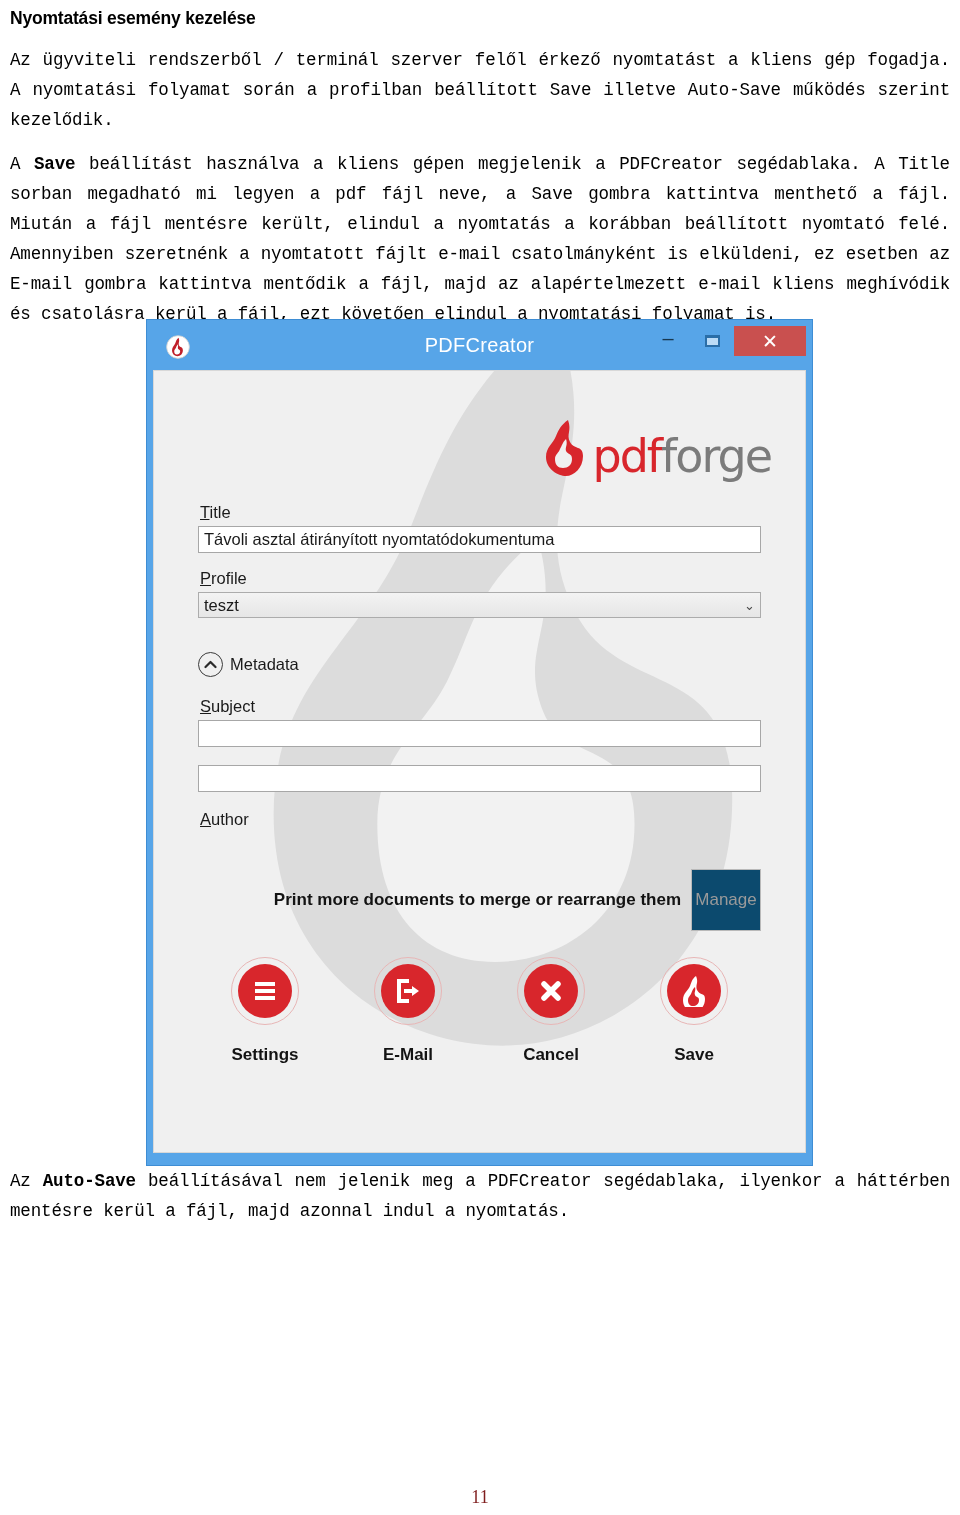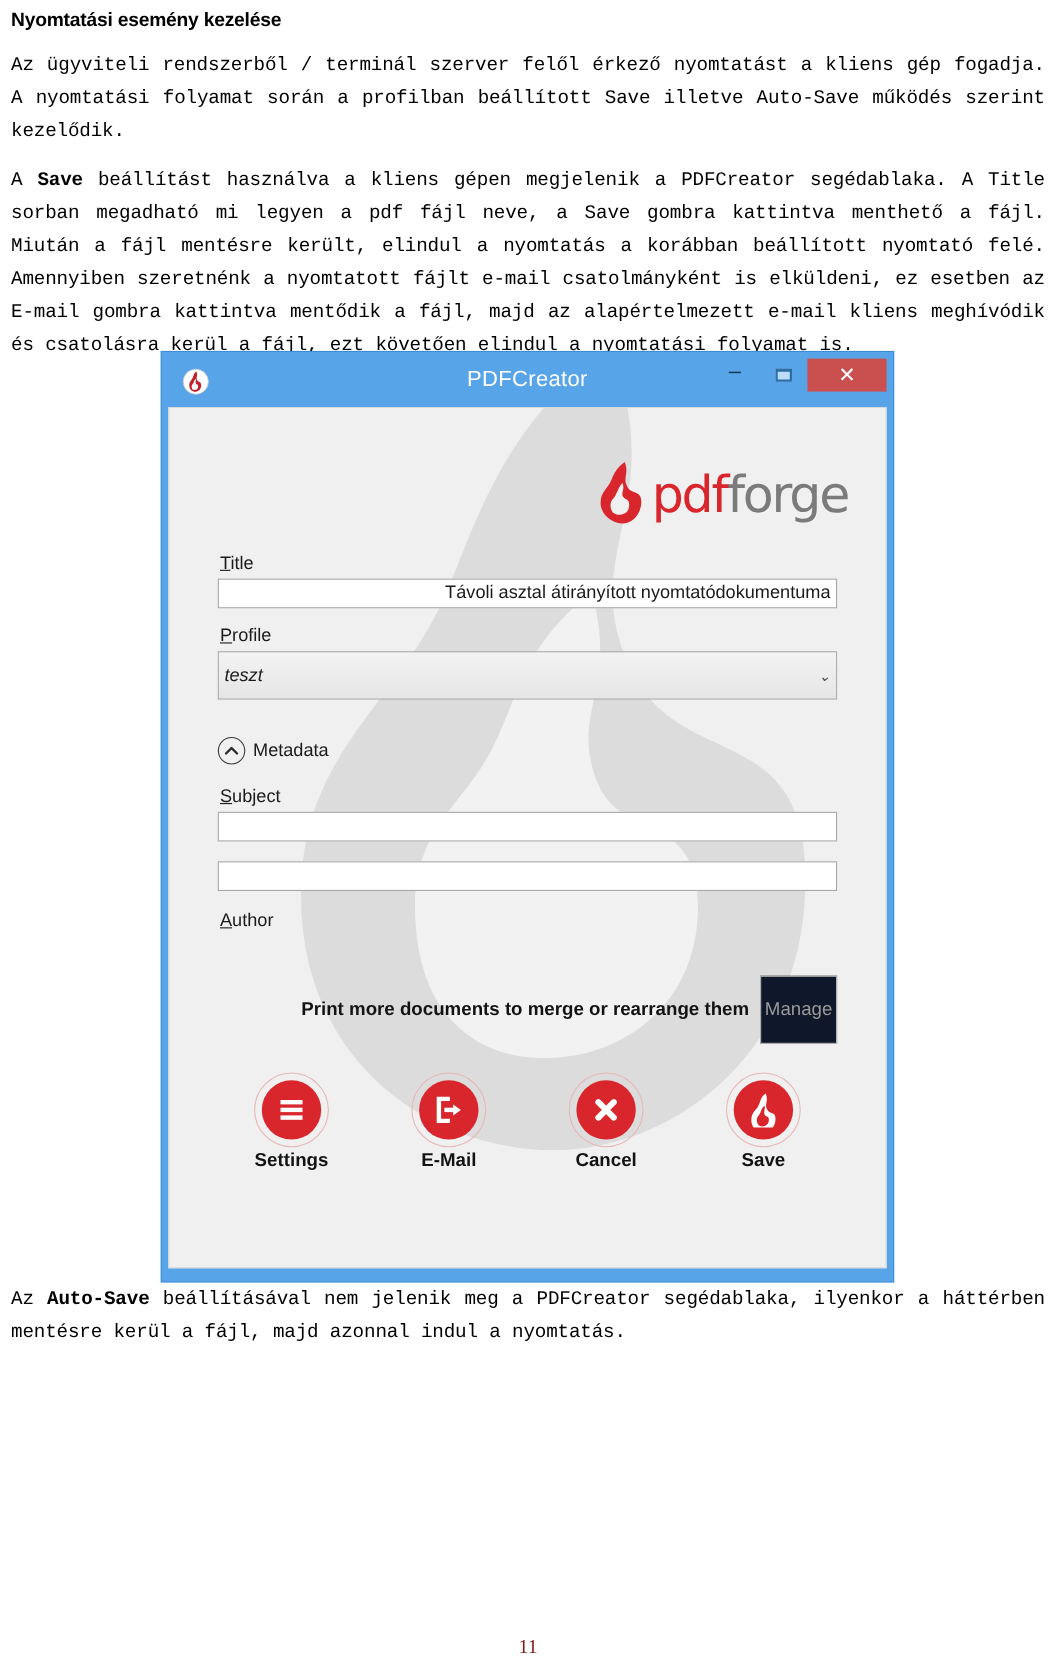--- a/index.html
+++ b/index.html
@@ -136,21 +136,21 @@
     position: relative;
     z-index: 2;
     padding: 0 44px;
   }
 
   .brand {
     position: absolute;
     right: 34px;
     top: 48px;
     display: flex;
-    align-items: center;
+    align-items: flex-end;
     z-index: 3;
   }
   .brand-flame { width: 52px; height: 60px; margin-right: 2px; }
   .brand-text {
     font-size: 46px;
     font-family: "DejaVu Sans", sans-serif;
     letter-spacing: -2px;
     line-height: 1;
   }
   .brand-text .pdf { color: #d8262c; }
@@ -167,37 +167,35 @@
     width: 100%;
     height: 27px;
     box-sizing: border-box;
     background: #ffffff;
     border: 1px solid #a7a7a7;
     font-size: 16.5px;
     padding: 0 5px;
     color: #1a1a1a;
     font-family: "Liberation Sans", sans-serif;
     outline: none;
-    text-align: right;
   }
   .combobox {
     width: 100%;
-    height: 44px;
+    height: 26px;
     box-sizing: border-box;
     background: linear-gradient(to bottom,#f3f3f3,#e6e6e6);
     border: 1px solid #acacac;
     font-size: 16.5px;
     padding: 0 5px;
     color: #1a1a1a;
     display: flex;
     align-items: center;
     justify-content: space-between;
     font-family: "Liberation Sans", sans-serif;
     cursor: pointer;
-    font-style: italic;
   }
   .combo-arrow { color: #4a4a4a; font-size: 13px; }
 
   .row-gap-a { height: 16px; }
   .row-gap-b { height: 34px; }
   .row-gap-c { height: 18px; }
 
   .metadata-row {
     display: flex;
     align-items: center;
@@ -229,21 +227,21 @@
   }
   .merge-text {
     font-size: 17px;
     font-weight: bold;
     color: #131313;
     font-family: "Liberation Sans", sans-serif;
   }
   .manage-btn {
     width: 70px;
     height: 62px;
-    background: #0f172a;
+    background: #0c4a6e;
     border: 1px solid #b9b9b9;
     color: #9a9a9a;
     font-size: 17px;
     display: flex;
     align-items: center;
     justify-content: center;
     cursor: default;
     font-family: "Liberation Sans", sans-serif;
   }
 
@@ -273,21 +271,21 @@
   .action-inner {
     width: 54px;
     height: 54px;
     border-radius: 50%;
     background: #d8262c;
     display: flex;
     align-items: center;
     justify-content: center;
   }
   .action-label {
-    margin-top: 2px;
+    margin-top: 20px;
     font-size: 17px;
     font-weight: bold;
     color: #131313;
     font-family: "Liberation Sans", sans-serif;
   }
 
   
   .page-number {
     position: absolute;
     left: 0;

